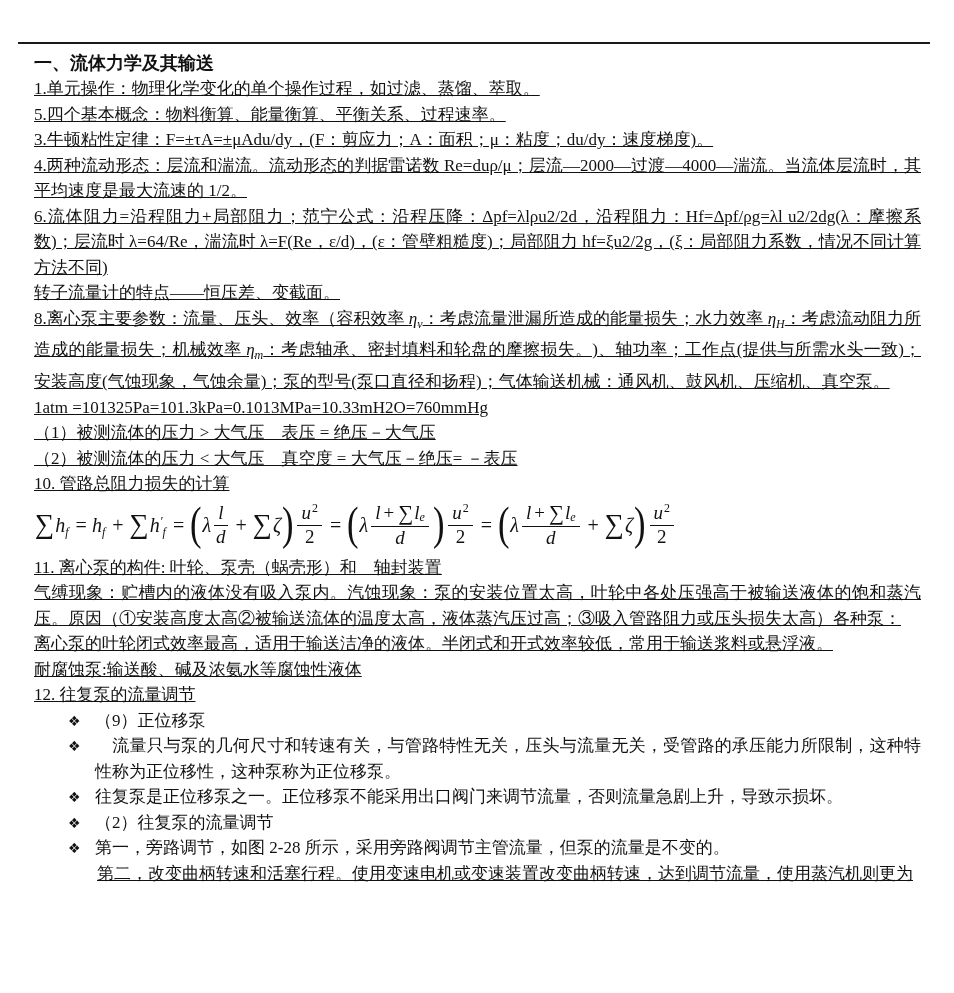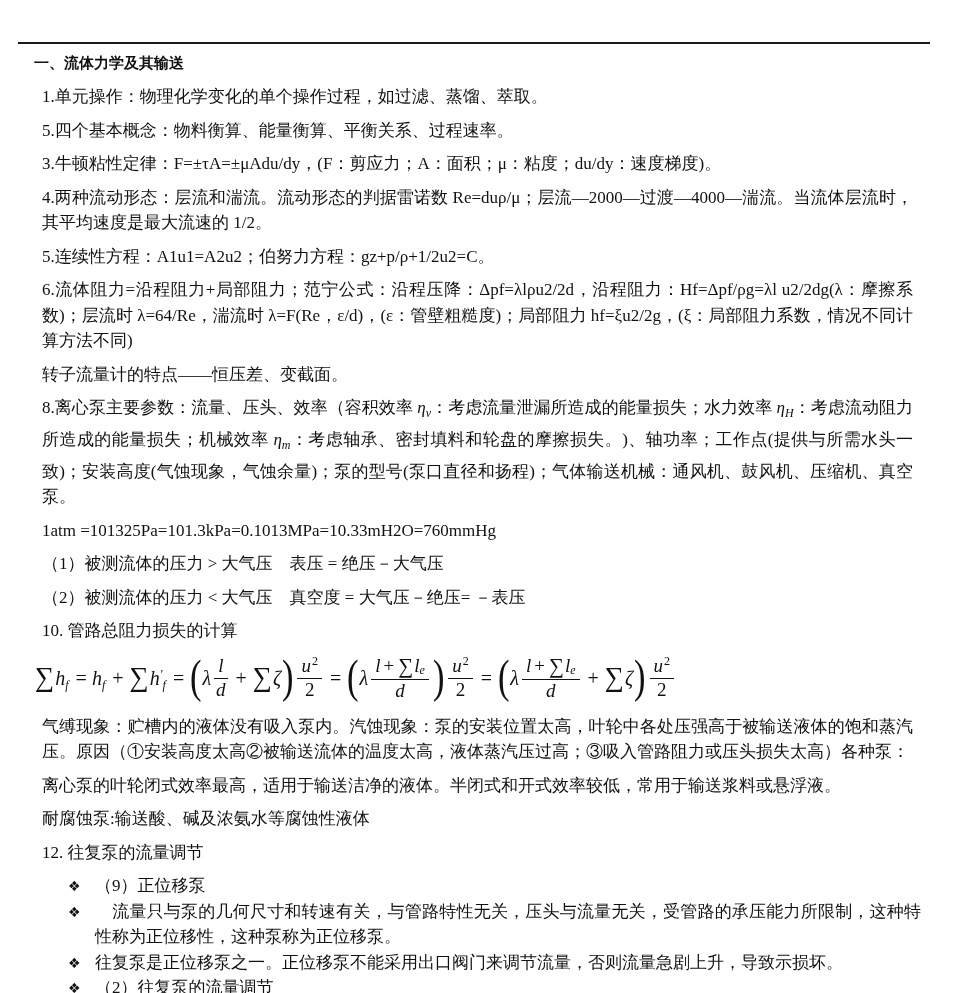--- a/index.html
+++ b/index.html
@@ -2,22 +2,22 @@
 <html><head>
 <meta charset="utf-8">
 <style>
   html, body { margin:0; padding:0; overflow:hidden; }
   body {
     width:954px; height:993px; background:#ffffff; color:#111;
     font-family:"Liberation Serif","DejaVu Serif",serif;
   }
   .rule { margin:42px 24px 0 18px; border-top:2px solid #1a1a1a; height:0; }
   .content { padding:4px 33px 0 34px; }
-  .doc-title { font-size:15px; font-weight:bold; line-height:26px; margin:2px 0 0 0; }
-  p.line { font-size:17px; line-height:25.5px; margin:8px; text-align:justify; text-justify:inter-ideograph; }
+  .doc-title { font-size:18px; font-weight:bold; line-height:26px; margin:2px 0 0 0; }
+  p.line { font-size:17px; line-height:25.5px; margin:0; text-align:justify; text-justify:inter-ideograph;text-decoration:underline; }
   .bullet-item { display:flex; padding-left:34px; font-size:17px; line-height:25.5px; }
   .bullet { width:27px; flex:none; font-size:14px; transform:translateY(1px); }
   .bullet-text { flex:1; text-align:justify; }
   .continuation { padding-left:63px; }
   .eta { font-style:italic; }
   .etasub { font-style:italic; font-size:12px; }
 
   
   .formula {
     display:flex; align-items:center; height:54px; margin:2px 0 2px 0;
@@ -43,21 +43,20 @@
 
 <div class="rule"></div>
 
 <div class="content">
   <h1 class="doc-title">一、流体力学及其输送</h1>
 
   <p class="line">1.单元操作：物理化学变化的单个操作过程，如过滤、蒸馏、萃取。</p>
   <p class="line">5.四个基本概念：物料衡算、能量衡算、平衡关系、过程速率。</p>
   <p class="line">3.牛顿粘性定律：F=±τA=±μAdu/dy，(F：剪应力；A：面积；μ：粘度；du/dy：速度梯度)。</p>
   <p class="line">4.两种流动形态：层流和湍流。流动形态的判据雷诺数 Re=duρ/μ；层流—2000—过渡—4000—湍流。当流体层流时，其平均速度是最大流速的 1/2。</p>
-  <p class="line">5.连续性方程：A1u1=A2u2；伯努力方程：gz+p/ρ+1/2u2=C。</p>
   <p class="line">6.流体阻力=沿程阻力+局部阻力；范宁公式：沿程压降：Δpf=λlρu2/2d，沿程阻力：Hf=Δpf/ρg=λl u2/2dg(λ：摩擦系数)；层流时 λ=64/Re，湍流时 λ=F(Re，ε/d)，(ε：管壁粗糙度)；局部阻力 hf=ξu2/2g，(ξ：局部阻力系数，情况不同计算方法不同)</p>
   <p class="line">转子流量计的特点——恒压差、变截面。</p>
 
   <p class="line"><span>8.离心泵主要参数：流量、压头、效率（容积效率 </span><span class="eta">η</span><sub class="etasub">v</sub><span>：考虑流量泄漏所造成的能量损失；水力效率 </span><span class="eta">η</span><sub class="etasub">H</sub><span>：考虑流动阻力所造成的能量损失；机械效率 </span><span class="eta">η</span><sub class="etasub">m</sub><span>：考虑轴承、密封填料和轮盘的摩擦损失。)、轴功率；工作点(提供与所需水头一致)；安装高度(气蚀现象，气蚀余量)；泵的型号(泵口直径和扬程)；气体输送机械：通风机、鼓风机、压缩机、真空泵。</span></p>
 
   <p class="line">1atm =101325Pa=101.3kPa=0.1013MPa=10.33mH2O=760mmHg</p>
   <p class="line">（1）被测流体的压力 &gt; 大气压　表压 = 绝压－大气压</p>
   <p class="line">（2）被测流体的压力 &lt; 大气压　真空度 = 大气压－绝压= －表压</p>
   <p class="line">10. 管路总阻力损失的计算</p>
 
@@ -142,20 +141,21 @@
     <span class="fparen">)</span>
     <span class="frac">
       <span class="num">
           <span class="fvar">u</span>
           <span class="fsup fdigit">2</span>
         </span>
       <span class="den fdigit">2</span>
     </span>
   </div>
 
+  <p class="line">11. 离心泵的构件: 叶轮、泵壳（蜗壳形）和　轴封装置</p>
   <p class="line">气缚现象：贮槽内的液体没有吸入泵内。汽蚀现象：泵的安装位置太高，叶轮中各处压强高于被输送液体的饱和蒸汽压。原因（①安装高度太高②被输送流体的温度太高，液体蒸汽压过高；③吸入管路阻力或压头损失太高）各种泵：</p>
   <p class="line">离心泵的叶轮闭式效率最高，适用于输送洁净的液体。半闭式和开式效率较低，常用于输送浆料或悬浮液。</p>
   <p class="line">耐腐蚀泵:输送酸、碱及浓氨水等腐蚀性液体</p>
   <p class="line">12. 往复泵的流量调节</p>
 
   <div class="bullet-item">
     <span class="bullet">❖</span>
     <span class="bullet-text">（9）正位移泵</span>
   </div>
   <div class="bullet-item">

